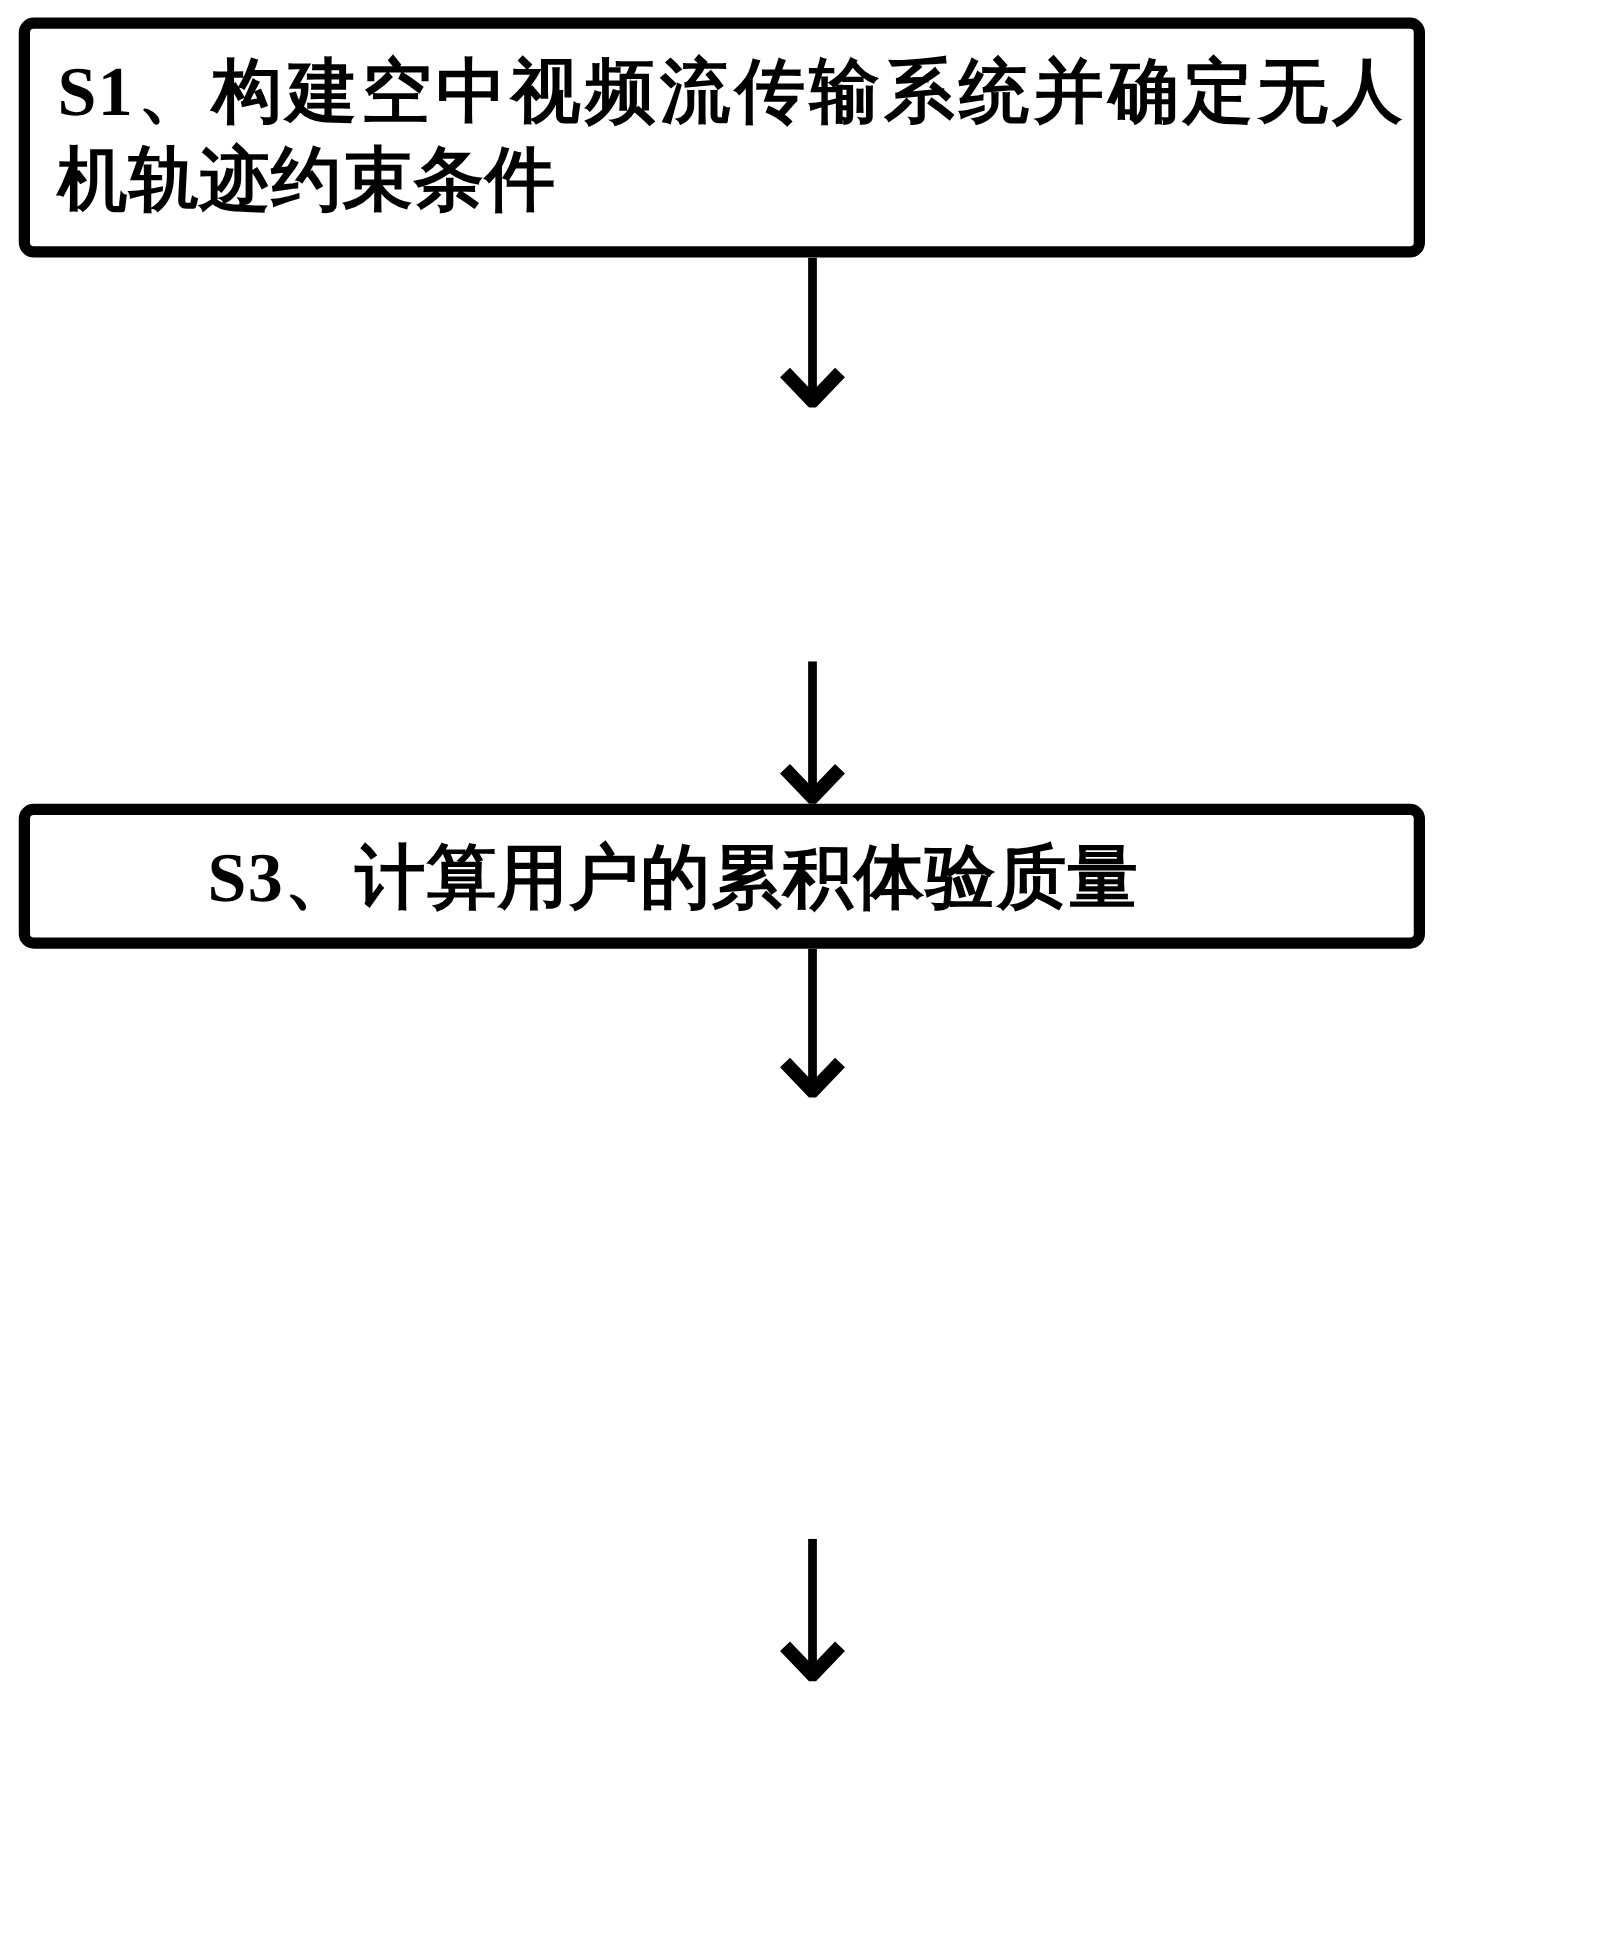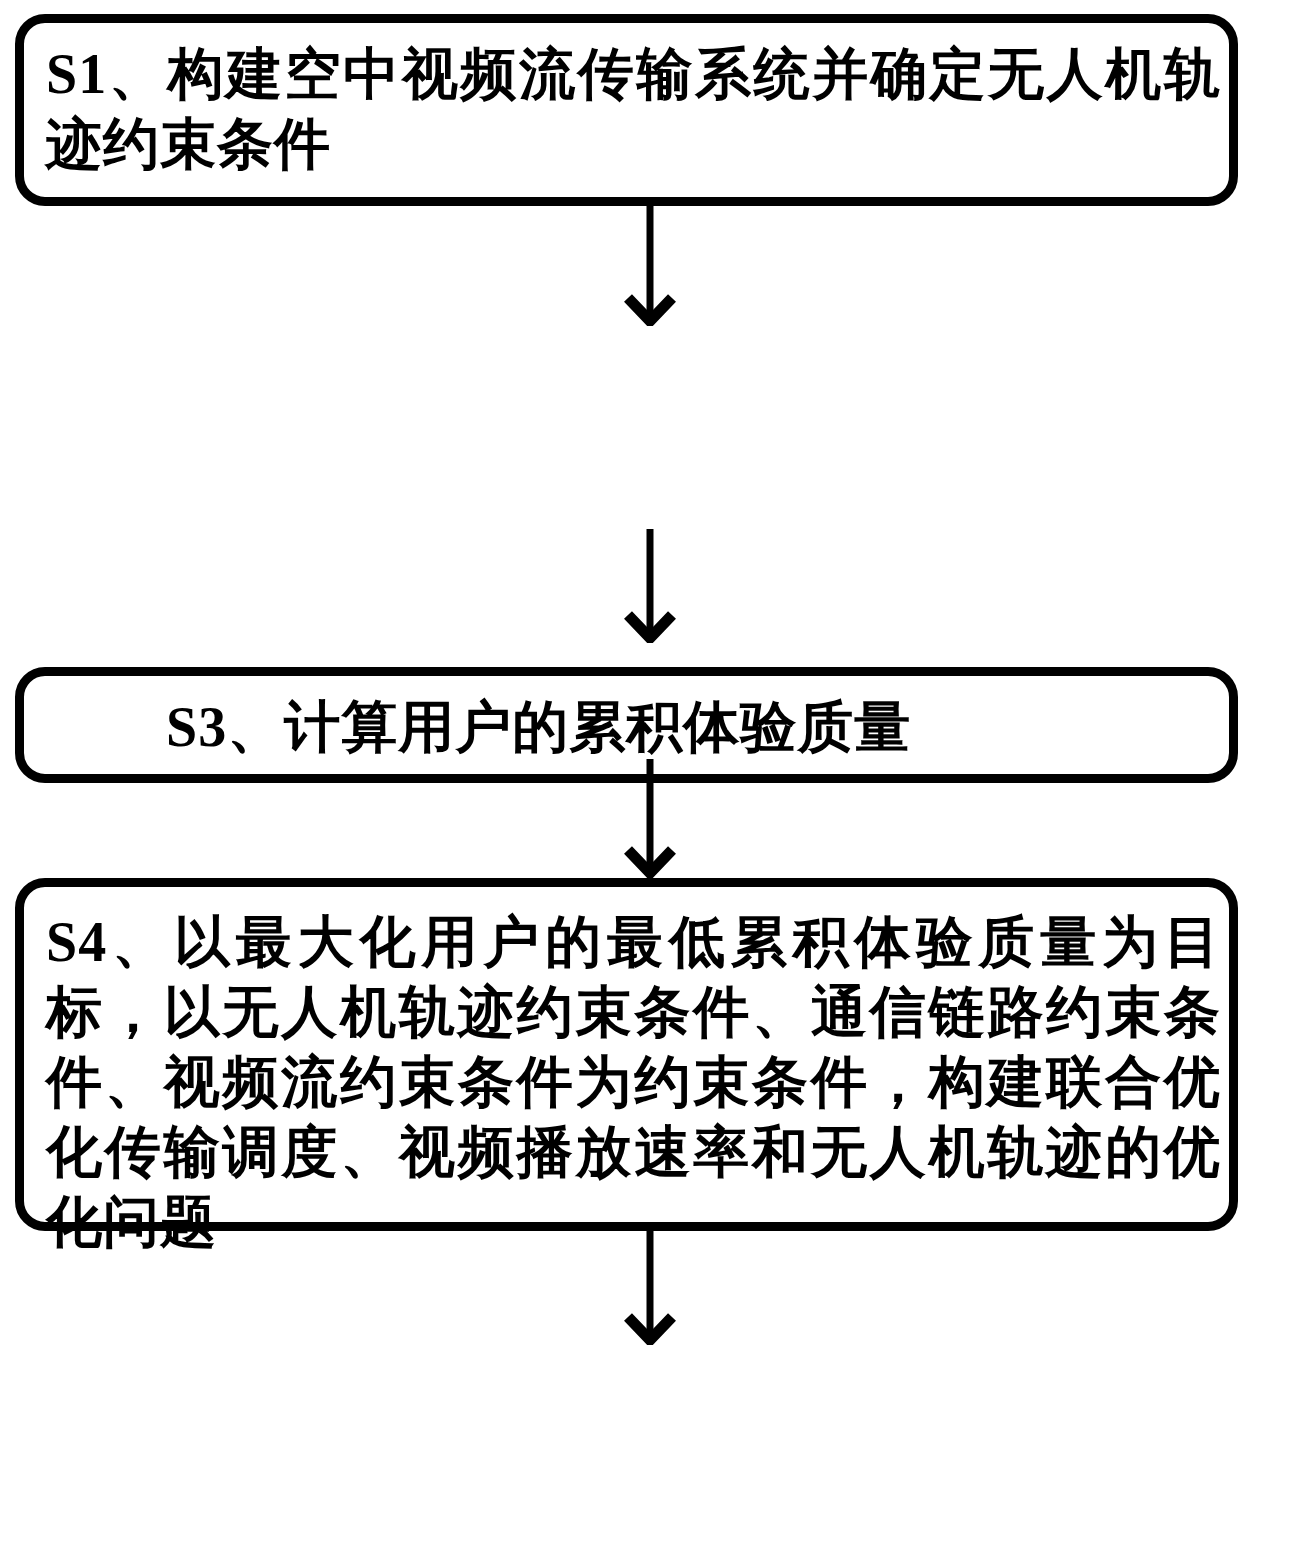--- a/index.html
+++ b/index.html
@@ -10,40 +10,40 @@
   .canvas {
     position: relative;
     width: 1299px;
     height: 1563px;
     background: #ffffff;
     overflow: hidden;
   }
   .step-box {
     position: absolute;
     left: 15px;
-    width: 1223px;
+    width: 1125px;
     box-sizing: border-box;
     border: 9px solid #000000;
-    border-radius: 30px;
+    border-radius: 12px;
     background: #ffffff;
     padding: 16px 8px 0 22px;
   }
   .step-text {
     margin: 0;
     font-family: "Liberation Serif", "DejaVu Serif", serif;
     font-weight: bold;
     font-size: 56px;
     line-height: 70px;
     color: #000000;
     text-align: justify;
     letter-spacing: 1px;
   }
   .box1 { top: 14px;   height: 192px; }
   .box2 { top: 326px;  height: 203px; }
-  .box3 { top: 643px;  height: 116px; margin-top: 24px; }
+  .box3 { top: 643px;  height: 116px; }
   .box4 { top: 878px;  height: 353px; padding-top: 20px; }
   .box5 { top: 1345px; height: 204px; padding-top: 20px; }
   .box3 .step-text { text-indent: 120px; }
   .arrow {
     position: absolute;
     left: 605px;
     display: block;
   }
   .arrow1 { top: 206px; }
   .arrow2 { top: 529px; }
@@ -72,23 +72,20 @@
 
   <div class="step-box box3">
     <p class="step-text">S3、计算用户的累积体验质量</p>
   </div>
 
   <svg class="arrow arrow3" width="90" height="119" viewBox="0 0 90 119">
     <line x1="45" y1="0" x2="45" y2="111" stroke="#000000" stroke-width="7"></line>
     <polyline points="23,91 45,114 67,91" fill="none" stroke="#000000" stroke-width="11"></polyline>
   </svg>
 
-  <div class="step-box box4">
-    <p class="step-text">S4、以最大化用户的最低累积体验质量为目标，以无人机轨迹约束条件、通信链路约束条件、视频流约束条件为约束条件，构建联合优化传输调度、视频播放速率和无人机轨迹的优化问题</p>
-  </div>
 
   <svg class="arrow arrow4" width="90" height="114" viewBox="0 0 90 114">
     <line x1="45" y1="0" x2="45" y2="106" stroke="#000000" stroke-width="7"></line>
     <polyline points="23,86 45,109 67,86" fill="none" stroke="#000000" stroke-width="11"></polyline>
   </svg>
 
 
 </div>
 
 </body></html>

